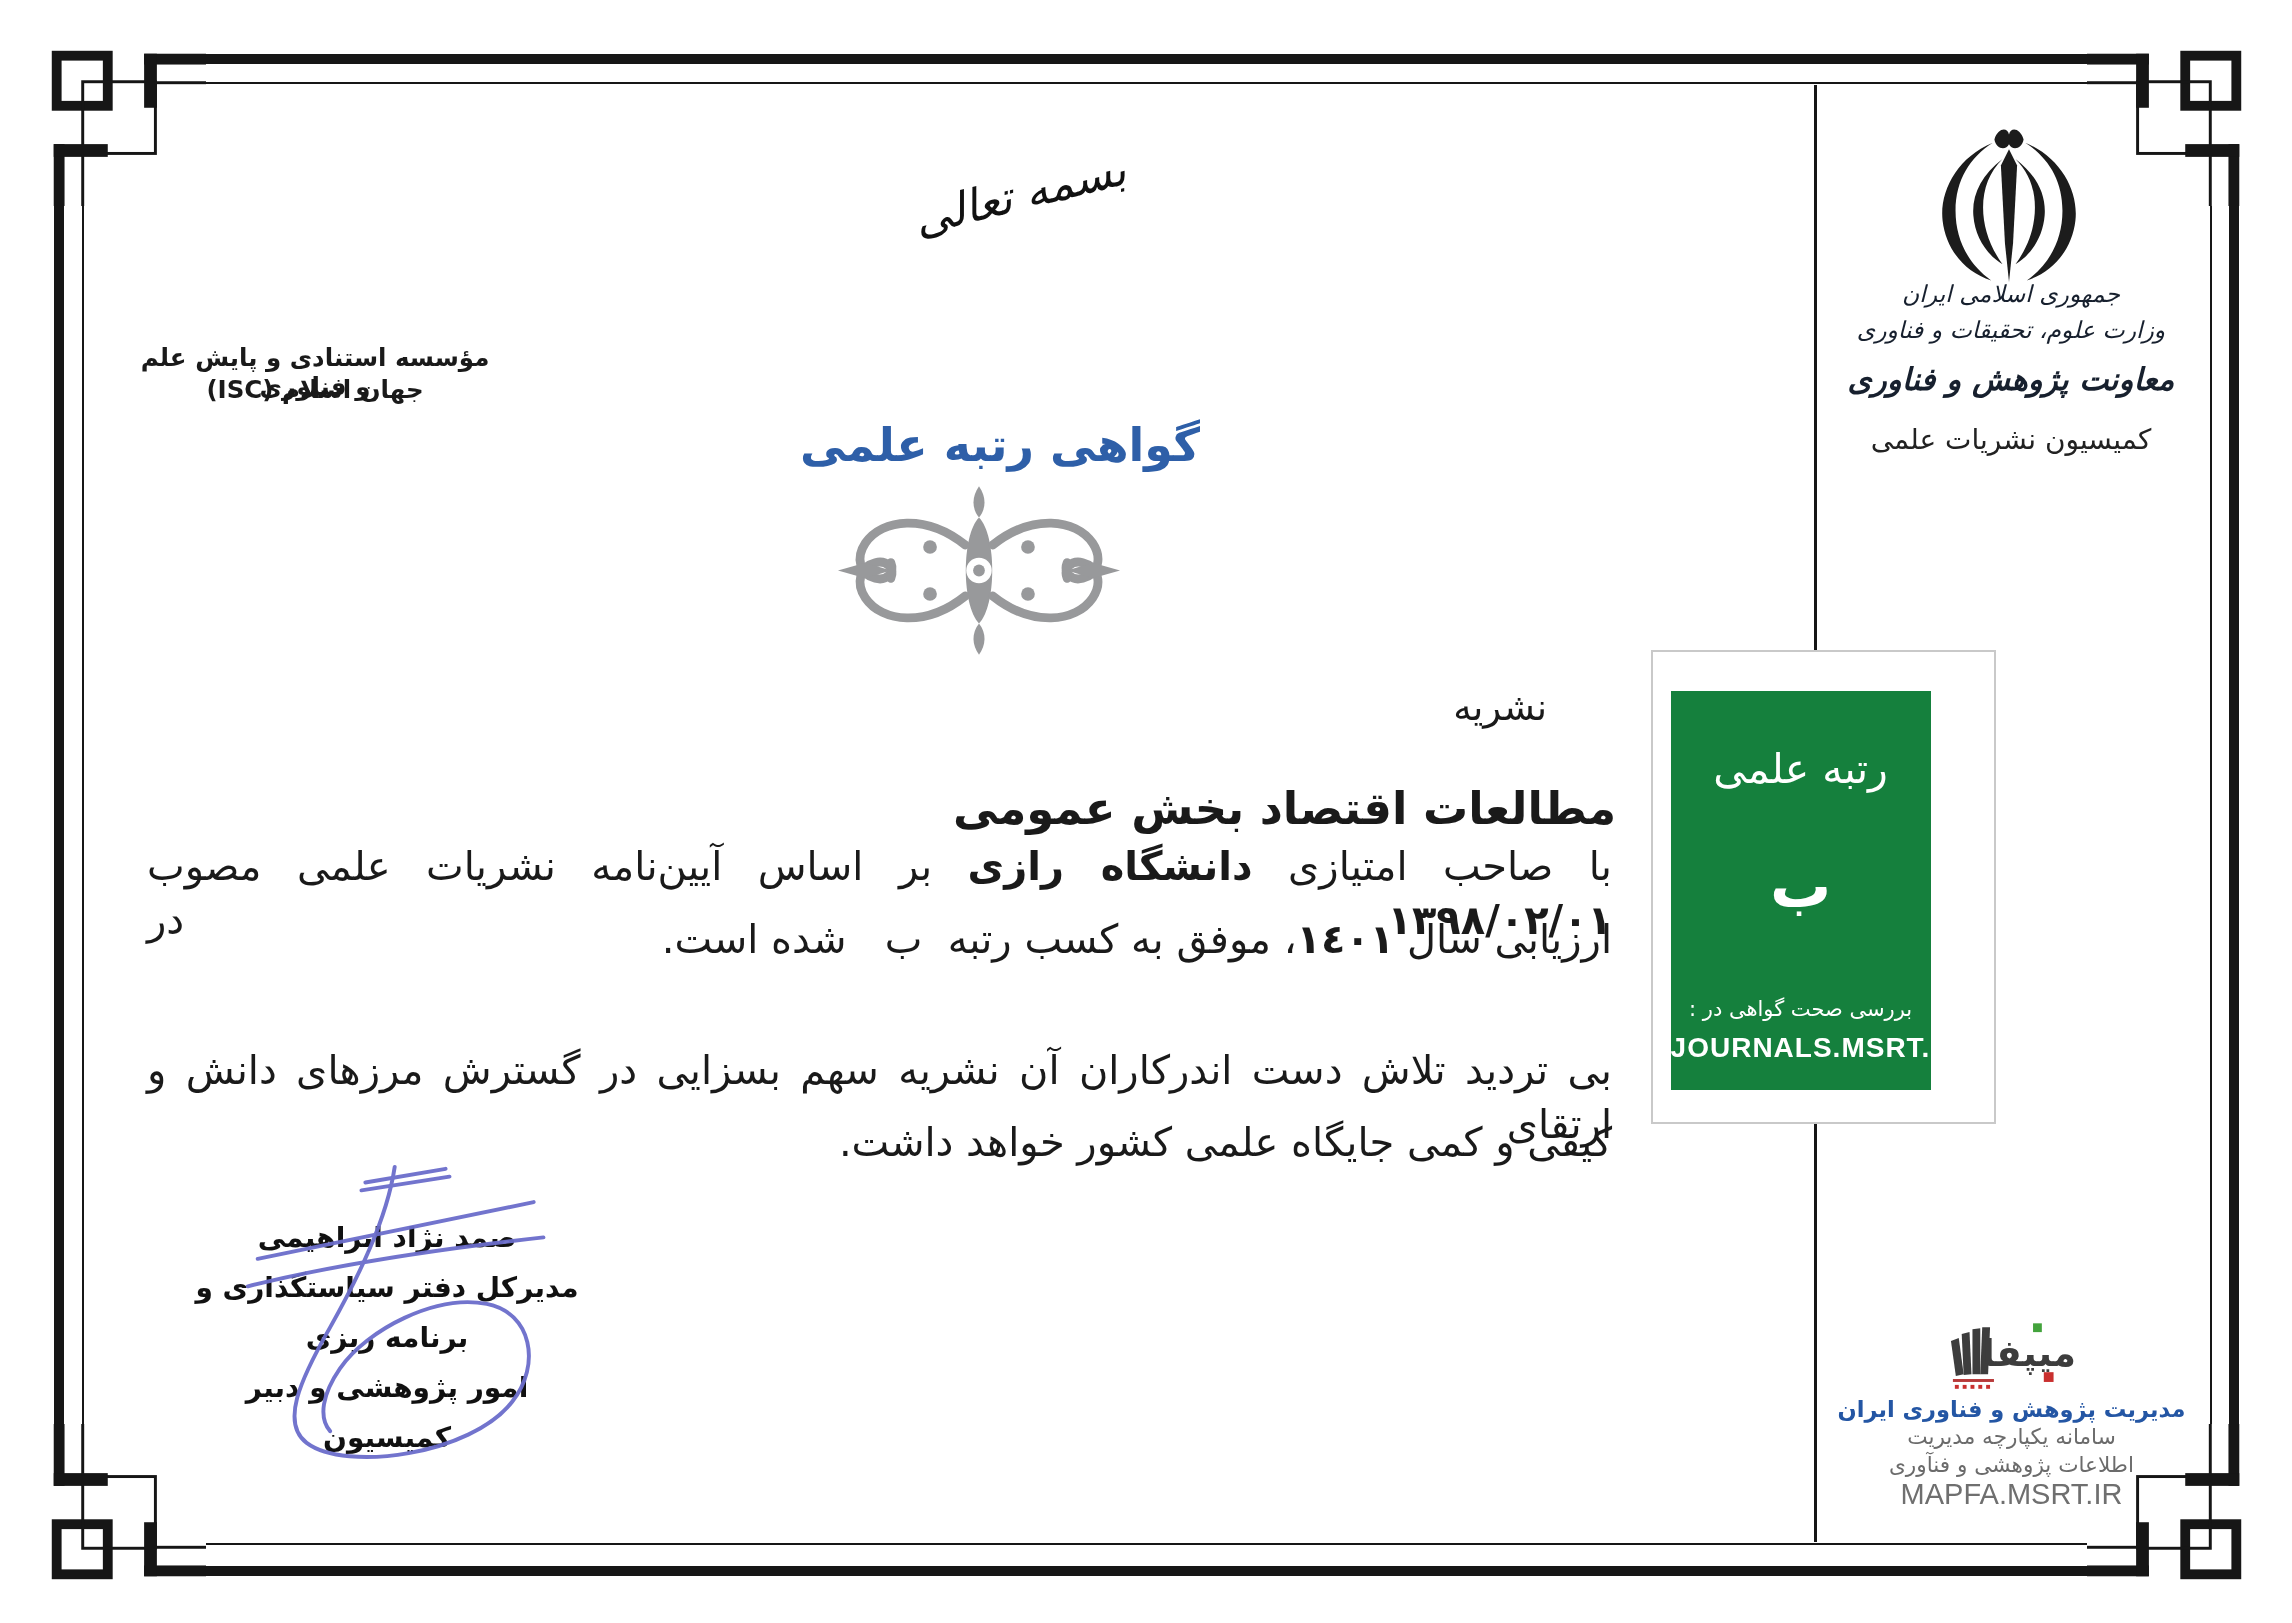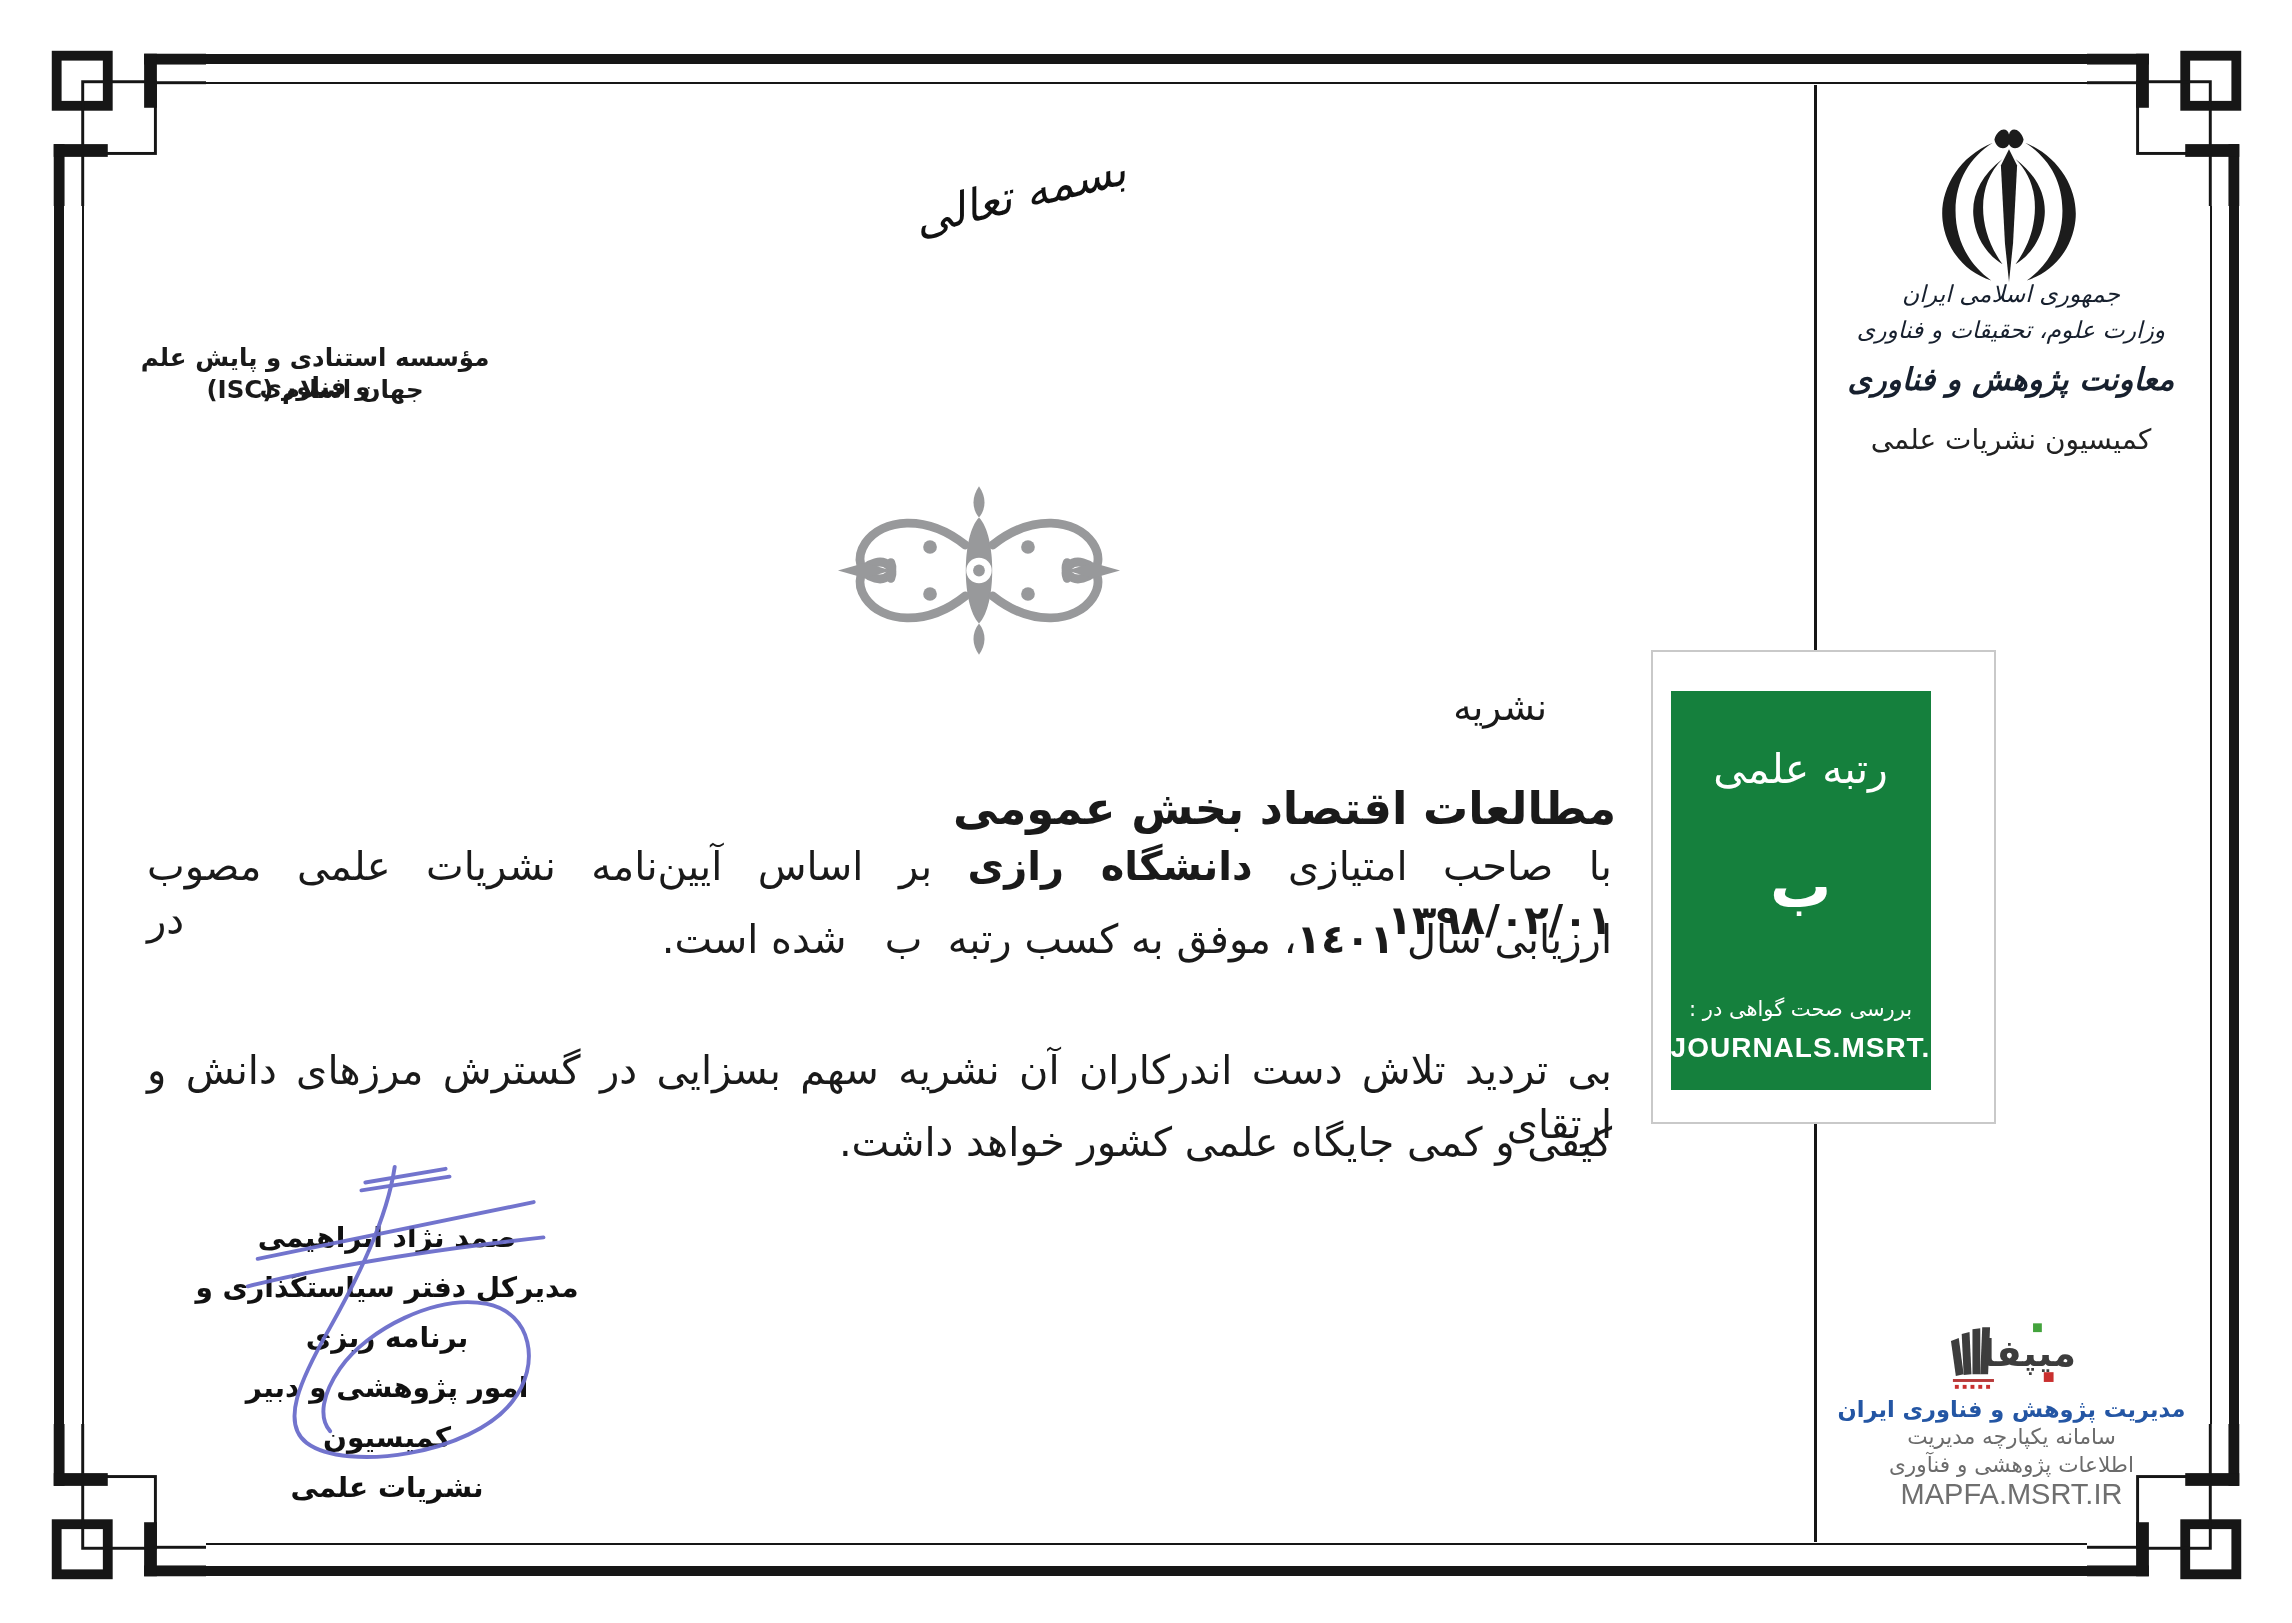--- a/index.html
+++ b/index.html
@@ -116,20 +116,21 @@
       <path d="M54 20 C67 30 73 42 72 55 C71 68 64 79 54 85 C62 74 66 62 66 50 C66 38 62 28 54 20 Z"></path>
       <path d="M41 8 C43 1 49 0 50 5 C51 0 57 1 59 8 C58 14 52 15 50 11 C48 15 42 14 41 8 Z"></path>
       <path d="M50 14 L55 24 L52.5 72 L50 96 L47.5 72 L45 24 Z"></path>
     </g>
   </svg>
   <div class="abs gov gov-country">جمهوری اسلامی ایران</div>
   <div class="abs gov gov-ministry">وزارت علوم، تحقیقات و فناوری</div>
   <div class="abs gov gov-deputy">معاونت پژوهش و فناوری</div>
   <div class="abs gov gov-commission">کمیسیون نشریات علمی</div>
 
+  <div class="abs cert-title">گواهی رتبه علمی</div>
 
   <svg class="abs" style="left:836px;top:484px" width="286" height="173" viewBox="0 0 292 176">
     <g fill="#98999b">
       <path d="M146 2 C139 12 138 24 146 34 C154 24 153 12 146 2 Z"></path>
       <path d="M146 174 C139 164 138 152 146 142 C154 152 153 164 146 174 Z"></path>
       <path d="M146 34 C128 52 128 124 146 142 C164 124 164 52 146 34 Z"></path>
     </g>
     <circle cx="146" cy="88" r="13" fill="#ffffff"></circle>
     <circle cx="146" cy="88" r="6" fill="#98999b"></circle>
     <g id="ornWing" stroke="#98999b" stroke-width="9" fill="none" stroke-linecap="round">
@@ -152,21 +153,20 @@
 
   <div class="abs bline ralign p1l2"><span>ارزیابی سال </span><span class="b">۱٤۰۱</span><span>، موفق به کسب رتبه  ب   شده است.</span></div>
 
   <div class="abs bline just p2l1">بی تردید تلاش دست اندرکاران آن نشریه سهم بسزایی در گسترش مرزهای دانش و ارتقای</div>
   <div class="abs bline ralign p2l2">کیفی و کمی جایگاه علمی کشور خواهد داشت.</div>
 
   <div class="abs sig-block">
     <div>صمد نژاد ابراهیمی</div>
     <div>مدیرکل دفتر سیاستگذاری و برنامه ریزی</div>
     <div>امور پژوهشی  و دبیر  کمیسیون</div>
-    <div>نشریات علمی</div>
   </div>
   <svg class="abs sig-svg" width="421" height="323" viewBox="0 0 430 330">
     <g stroke="#6b6dcb" stroke-width="4" fill="none" stroke-linecap="round" opacity="0.95">
       <path d="M128 22 L210 8"></path>
       <path d="M124 30 L214 16"></path>
       <path d="M158 6 C150 60 120 120 92 170 C60 226 42 268 68 288 C108 318 236 300 278 246 C308 208 298 155 252 146 C200 136 130 172 102 212 C84 238 80 262 92 276"></path>
       <path d="M18 100 L300 42"></path>
       <path d="M8 128 C100 105 220 88 310 78"></path>
     </g>
   </svg>

